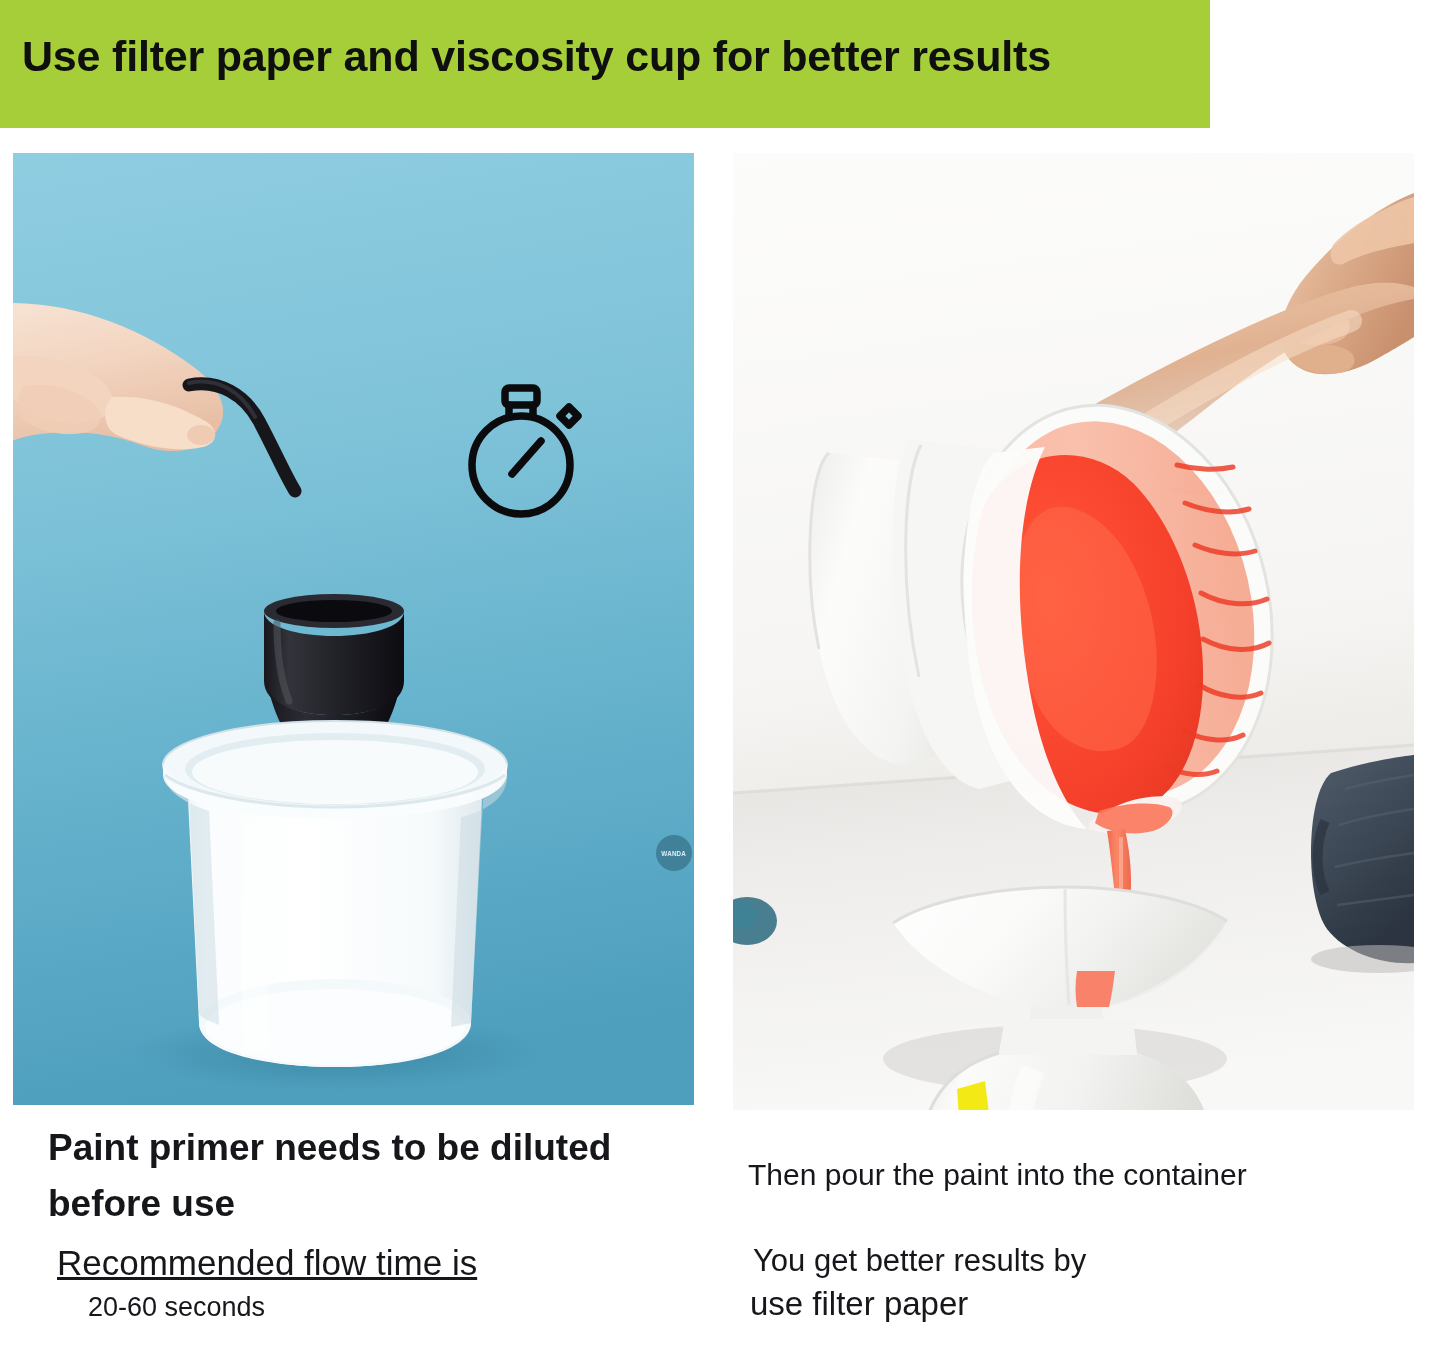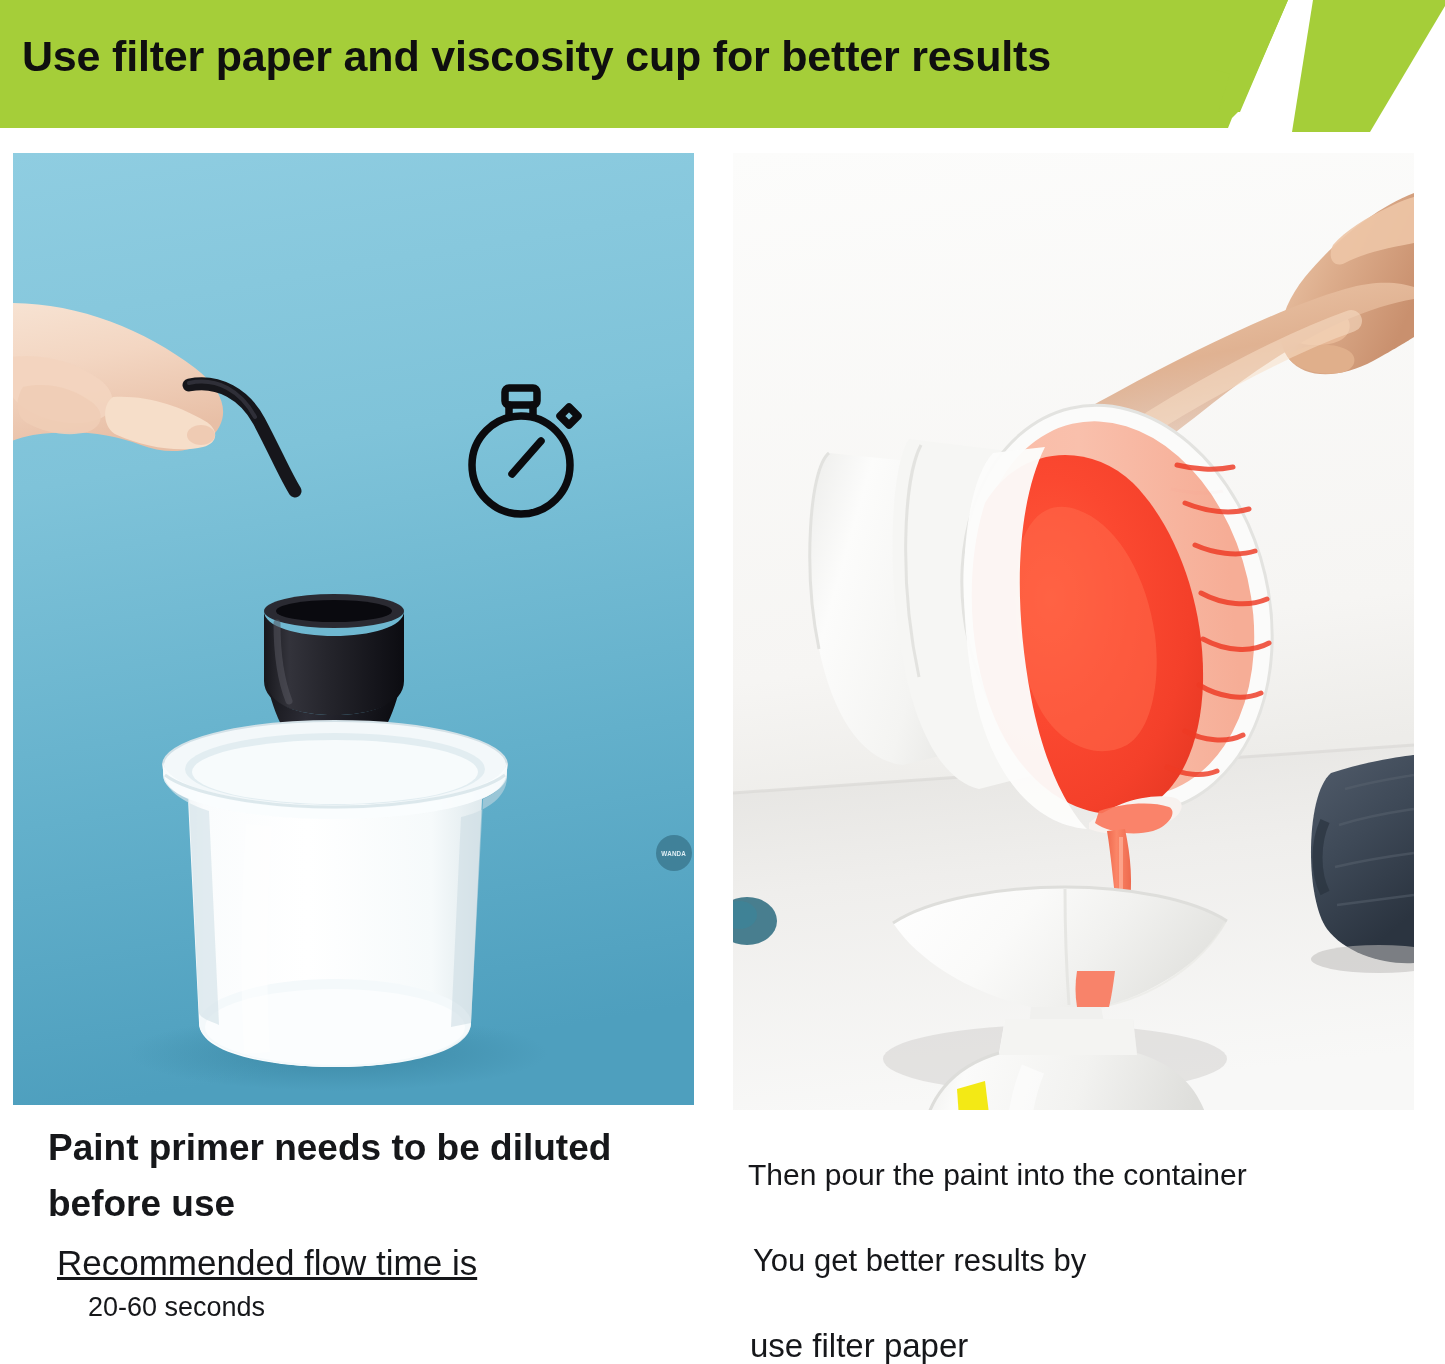--- a/index.html
+++ b/index.html
@@ -20,21 +20,21 @@
     height: 1364px;
     background: #ffffff;
     overflow: hidden;
   }
 
   
   #header-banner {
     position: absolute;
     left: 0;
     top: 0;
-    width: 1445px;
+    width: 1210px;
     height: 134px;
     overflow: hidden;
   }
   .banner-shape {
     position: absolute;
     top: 0;
     left: 0;
     width: 1445px;
     height: 134px;
   }
@@ -104,21 +104,20 @@
     left: 748px; top: 1158px;
     font-size: 30px;
   }
   #cap-right-2 {
     left: 753px; top: 1243px;
     font-size: 31px;
   }
   #cap-right-3 {
     left: 750px; top: 1285px;
     font-size: 33px;
-    margin-top: 42px;
   }
 
   
   #watermark-badge {
     position: absolute;
     left: 643px;
     top: 682px;
     width: 36px;
     height: 36px;
     border-radius: 50%;

